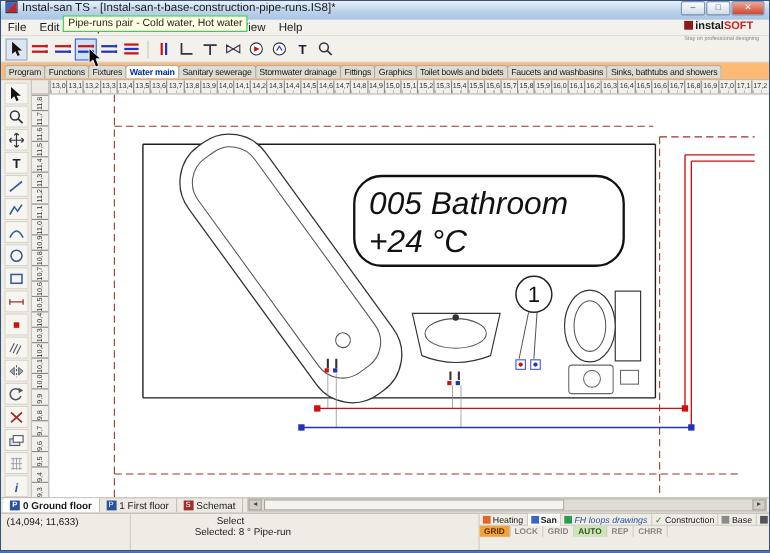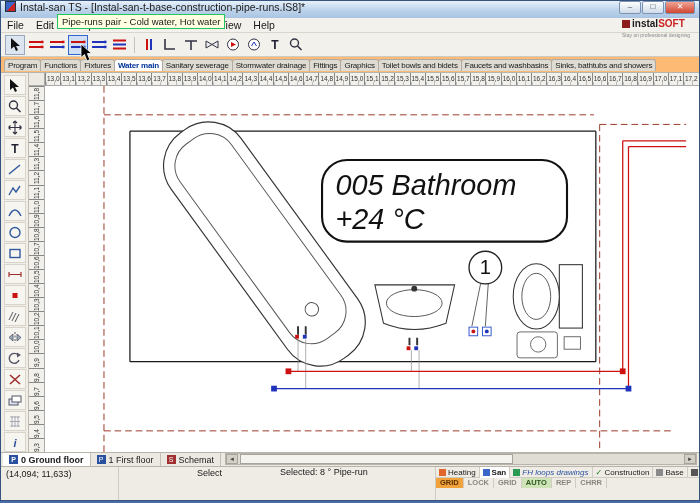--- a/index.html
+++ b/index.html
@@ -47,21 +47,21 @@
   .floortab{display:flex;align-items:center;gap:3px;padding:0 6px;border-right:1px solid #c4c0b8;white-space:nowrap}
   .floortab.active{background:#fff;font-weight:bold}
   .ficon{width:9px;height:9px;background:#2a50a0;color:#fff;font-size:7px;line-height:9px;text-align:center;flex:none}
   .ficon.g-S{background:#a03030}
   .hscroll{flex:1;height:12px;margin:0 2px 0 4px;background:#e0ddd5;border:1px solid #b8b4ac;display:flex;align-items:center}
   .sarrow{width:12px;height:10px;background:#d2cfc7;border:1px solid #a8a49c;font-size:6px;line-height:9px;text-align:center;color:#444;flex:none}
   .sthumb{height:10px;width:58%;background:#f5f3ed;border:1px solid #a8a49c;margin-left:2px}
   
   .statusbar{height:34px;background:#efece5;border-top:1px solid #b8b4ac;display:grid;grid-template-columns:118px 1fr 263px;flex:none;font-size:9px}
   .st-coords{padding:2px 0 0 5px;border-right:1px solid #d0ccc4}
-  .st-center{display:flex;flex-direction:row;border-right:1px solid #d0ccc4}
+  .st-center{display:flex;flex-direction:column;border-right:1px solid #d0ccc4}
   .st-mode{padding:2px 0 0 78px;line-height:9px}
   .st-sel{padding:1px 0 0 58px;line-height:9px}
   .st-right{display:flex;flex-direction:column}
   .rtabs{display:flex;height:11px;border-bottom:1px solid #d0ccc4;}
   .rtab{display:flex;align-items:center;gap:2px;font-size:8px;padding:0 3px;height:11px;border-right:1px solid #d0ccc4;white-space:nowrap}
   .rtab.active{background:#fff;font-weight:bold}
   .rtab.italic{font-style:italic;color:#2a50a0}
   .mini{width:7px;height:7px;flex:none;display:inline-block}
   .mini.g-flame{background:#e0662a}.mini.g-drop{background:#3a66c8}.mini.g-loop{background:#2a9a55}
   .mini.g-base{background:#8a8a8a}.mini.g-print{background:#555}

